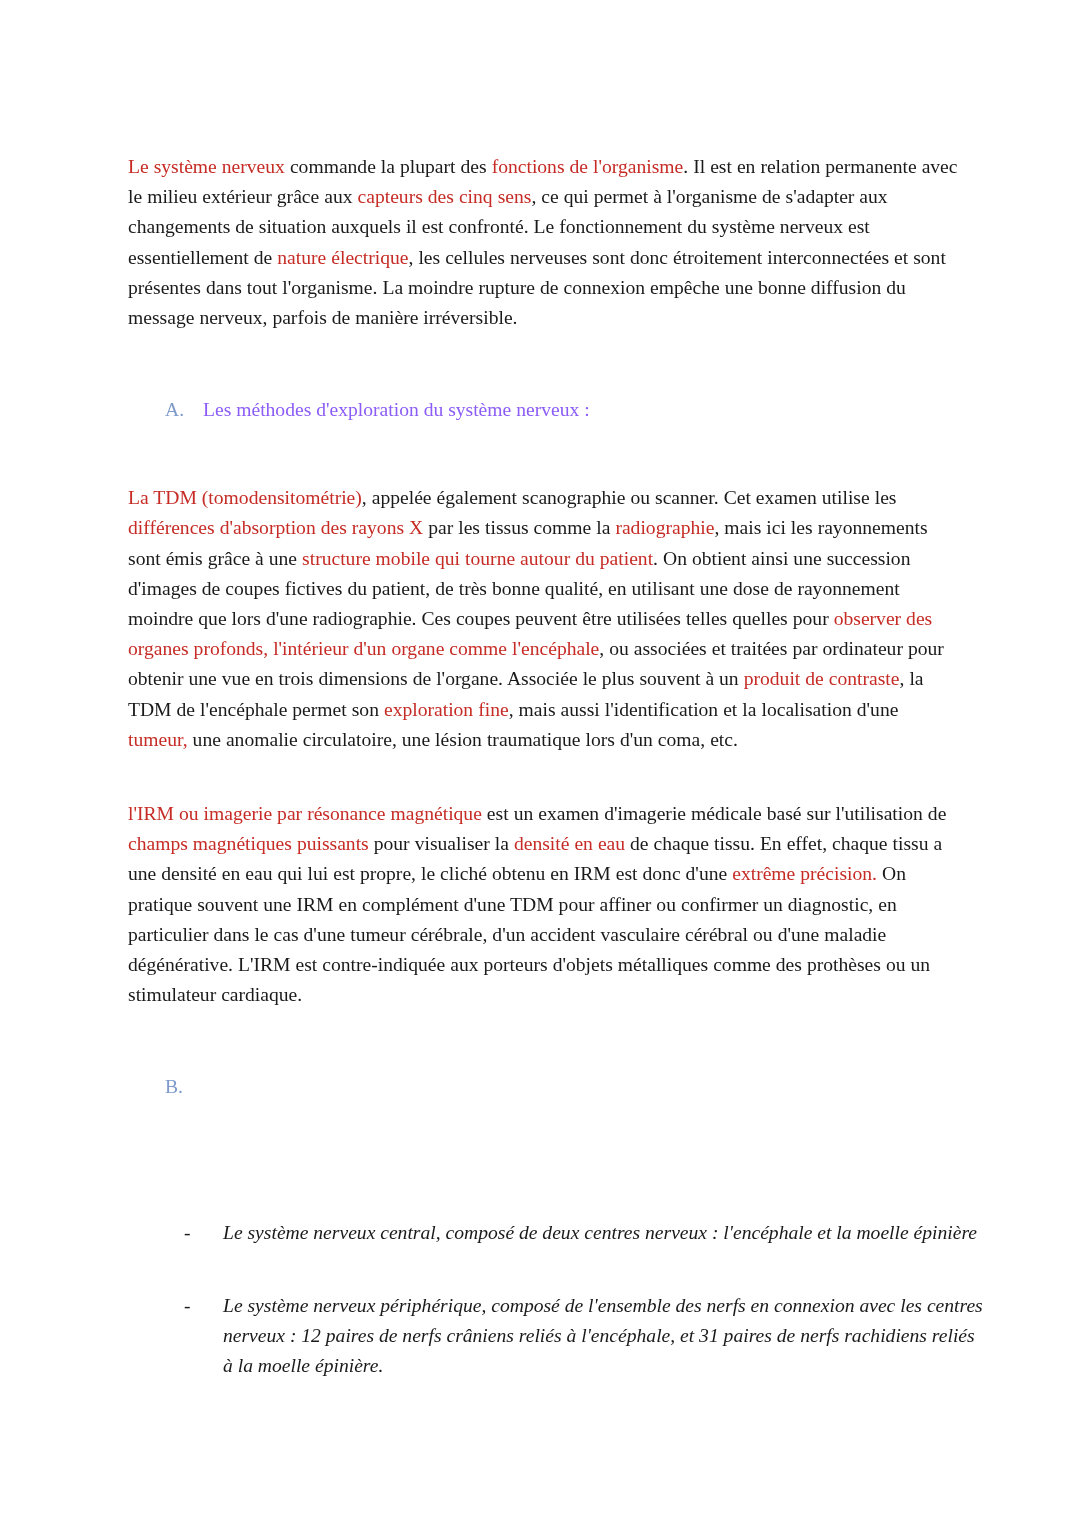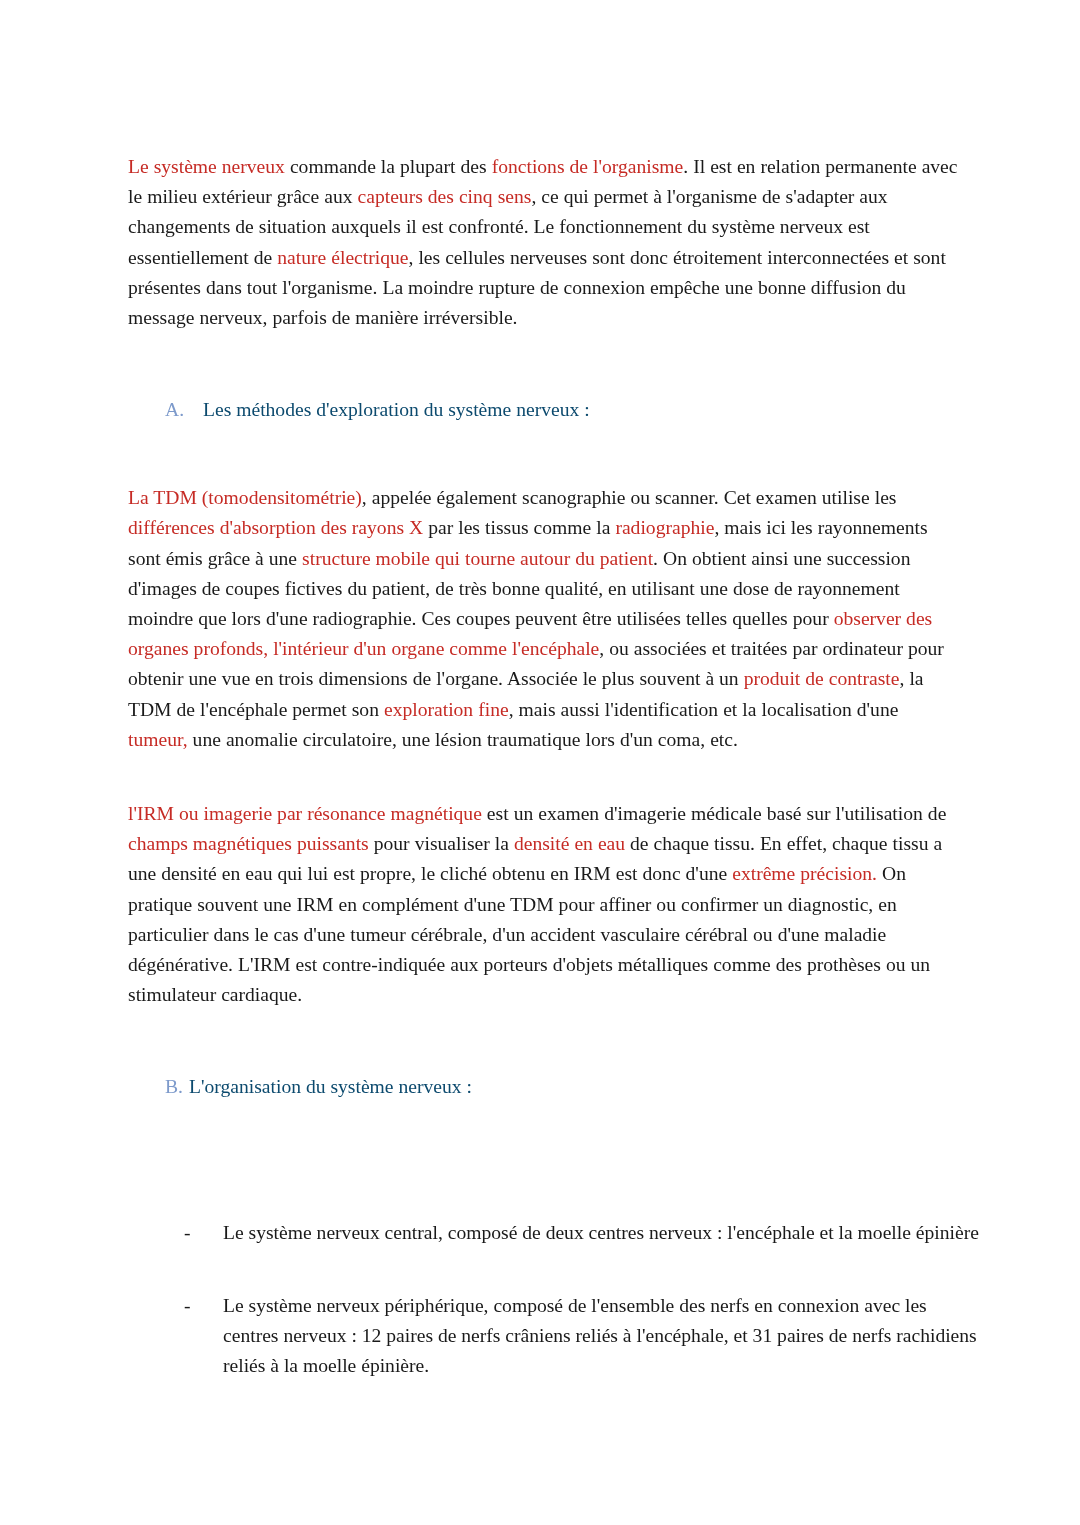--- a/index.html
+++ b/index.html
@@ -58,21 +58,21 @@
     padding-left: 37px;
   }
   .heading .marker {
     display: inline-block;
     flex: 0 0 auto;
     color: #7d9acb;
   }
   .heading.wide-tab .marker { width: 38px; }
   .heading.narrow-tab .marker { width: 24px; }
   .heading .htext {
-    color: #0c4a6e;
+    color: #8b5cf6;
     white-space: nowrap;
   }
 
   ul.dash-list {
     list-style: none;
     margin: 0;
     padding: 0;
   }
   ul.dash-list li {
     position: relative;
@@ -83,21 +83,21 @@
     color: #1a1a1a;
     width: 762px;
   }
   ul.dash-list li + li { margin-top: 42px; }
   ul.dash-list li .dash {
     position: absolute;
     left: 28px;
     top: 0;
     color: #1a1a1a;
   }
-  ul.dash-list li .li-text { display: block; }
+  ul.dash-list li .li-text { display: block; font-style: italic; }
 </style>
 </head>
 <body>
 
 <div class="page">
   <div class="doc-body">
 
     <p class="para"><span class="red">Le système nerveux</span><span> commande la plupart des </span><span class="red">fonctions de l'organisme</span><span>. Il est en relation permanente avec le milieu extérieur grâce aux </span><span class="red">capteurs des cinq sens</span><span>, ce qui permet à l'organisme de s'adapter aux changements de situation auxquels il est confronté. Le fonctionnement du système nerveux est essentiellement de </span><span class="red">nature électrique</span><span>, les cellules nerveuses sont donc étroitement interconnectées et sont présentes dans tout l'organisme. La moindre rupture de connexion empêche une bonne diffusion du message nerveux, parfois de manière irréversible.</span></p>
 
     <div class="gap-xl"></div>
@@ -112,21 +112,20 @@
     <p class="para"><span class="red">La TDM (tomodensitométrie)</span><span>, appelée également scanographie ou scanner. Cet examen utilise les </span><span class="red">différences d'absorption des rayons X</span><span> par les tissus comme la </span><span class="red">radiographie</span><span>, mais ici les rayonnements sont émis grâce à une </span><span class="red">structure mobile qui tourne autour du patient</span><span>. On obtient ainsi une succession d'images de coupes fictives du patient, de très bonne qualité, en utilisant une dose de rayonnement moindre que lors d'une radiographie. Ces coupes peuvent être utilisées telles quelles pour </span><span class="red">observer des organes profonds, l'intérieur d'un organe comme l'encéphale</span><span>, ou associées et traitées par ordinateur pour obtenir une vue en trois dimensions de l'organe. Associée le plus souvent à un </span><span class="red">produit de contraste</span><span>, la TDM de l'encéphale permet son </span><span class="red">exploration fine</span><span>, mais aussi l'identification et la localisation d'une </span><span class="red">tumeur,</span><span> une anomalie circulatoire, une lésion traumatique lors d'un coma, etc.</span></p>
 
     <div class="gap-md"></div>
 
     <p class="para"><span class="red">l'IRM ou imagerie par résonance magnétique</span><span> est un examen d'imagerie médicale basé sur l'utilisation de </span><span class="red">champs magnétiques puissants</span><span> pour visualiser la </span><span class="red">densité en eau</span><span> de chaque tissu. En effet, chaque tissu a une densité en eau qui lui est propre, le cliché obtenu en IRM est donc d'une </span><span class="red">extrême précision.</span><span> On pratique souvent une IRM en complément d'une TDM pour affiner ou confirmer un diagnostic, en particulier dans le cas d'une tumeur cérébrale, d'un accident vasculaire cérébral ou d'une maladie dégénérative. L'IRM est contre-indiquée aux porteurs d'objets métalliques comme des prothèses ou un stimulateur cardiaque.</span></p>
 
     <div class="gap-xl"></div>
 
     <div class="heading narrow-tab">
         <span class="marker">B.</span>
-        <span class="htext">L'organisation du système nerveux :</span>
       </div>
 
     <div class="gap-lg"></div>
 
 
     <div class="gap-lg"></div>
 
     <ul class="dash-list">
       <li>
           <span class="dash">-</span>

